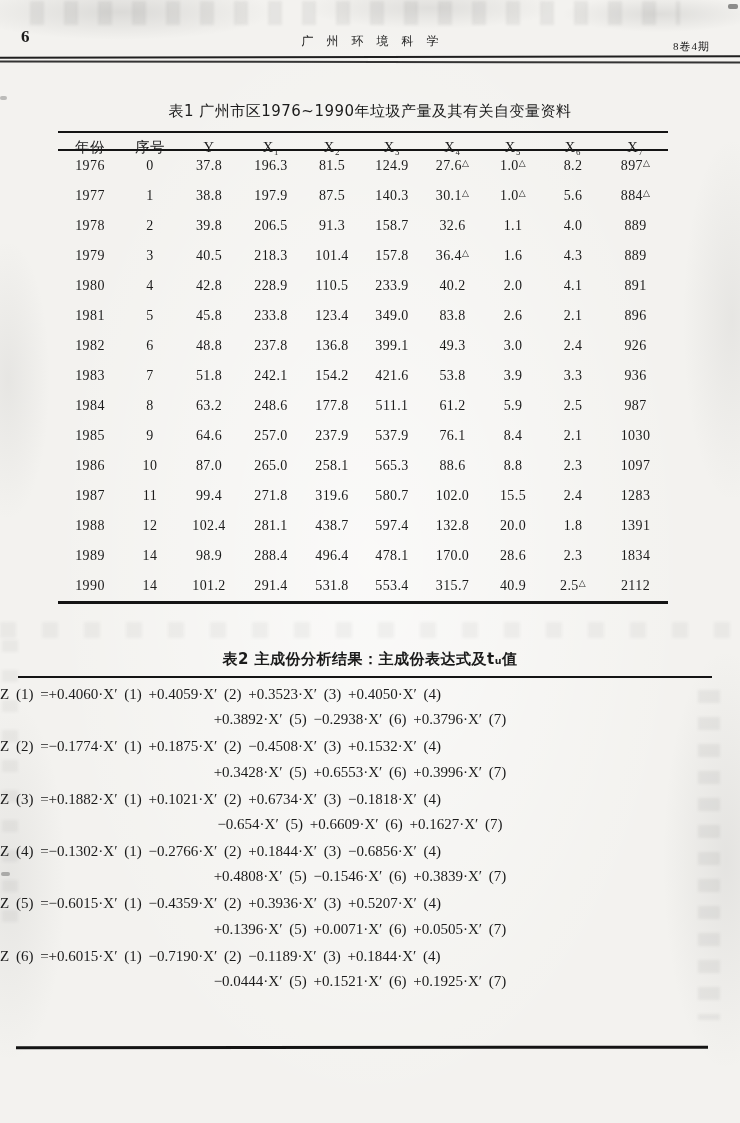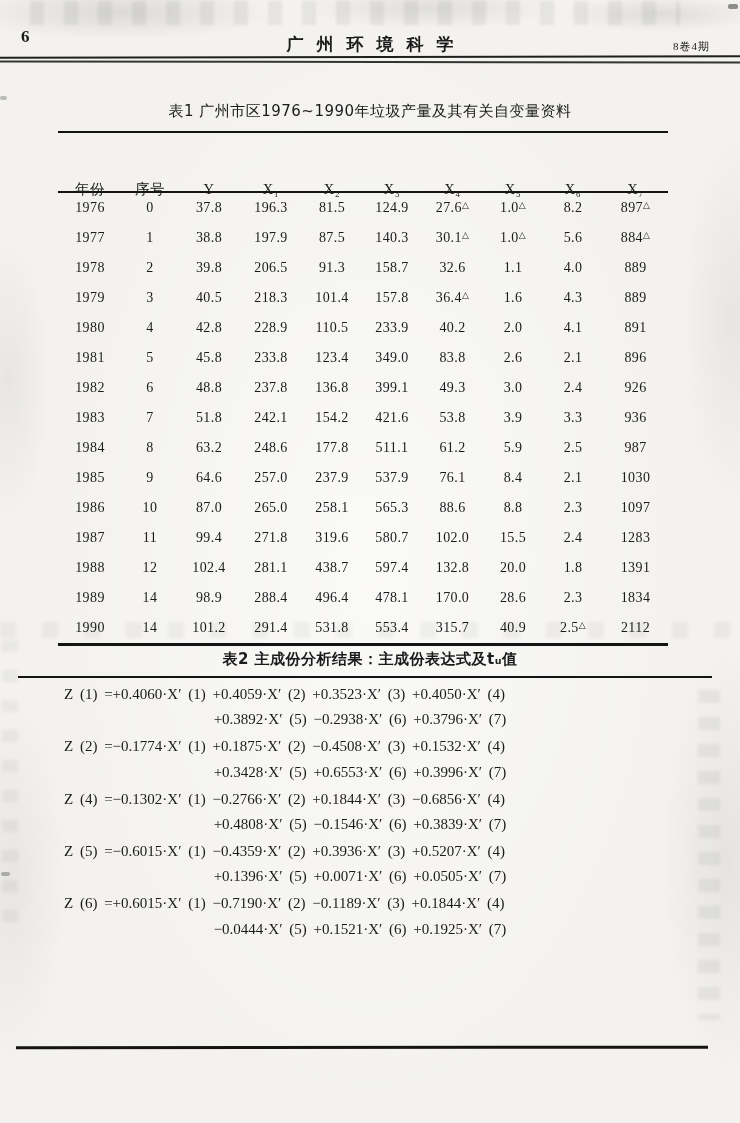--- a/index.html
+++ b/index.html
@@ -25,44 +25,44 @@
     background:repeating-linear-gradient(to right, rgba(60,60,60,.14) 0 14px, transparent 14px 34px);}
   .ghost-right-col{top:690px;right:20px;width:22px;height:330px;
     background:repeating-linear-gradient(to bottom, rgba(60,60,60,.12) 0 13px, transparent 13px 27px);}
   .ghost-left-col{top:640px;left:2px;width:16px;height:300px;
     background:repeating-linear-gradient(to bottom, rgba(60,60,60,.10) 0 12px, transparent 12px 30px);}
   .ghost-mid{top:622px;left:0;width:740px;height:16px;
     background:repeating-linear-gradient(to right, rgba(70,70,70,.10) 0 16px, transparent 16px 42px);}
   .speck{position:absolute;background:#3a3a3a;border-radius:2px;opacity:.55;}
   
   .page-num{top:27px;left:21px;font-size:17px;font-weight:bold;}
-  .journal-title{top:33px;left:0;width:100%;text-align:center;font-size:17px;
-    font-weight:bold;letter-spacing:13px;text-indent:13px;}
+  .journal-title{top:33px;left:0;width:100%;text-align:center;font-size:12px;
+    font-weight:normal;letter-spacing:13px;text-indent:13px;}
   .issue{top:39px;right:30px;font-size:11px;letter-spacing:1px;}
   .hrule{left:0;width:740px;height:2px;background:#1f1f1f;}
   .hrule-1{top:56px;transform:rotate(-.12deg);}
   .hrule-2{top:61px;height:2px;opacity:.9;transform:rotate(.08deg);}
   
   .t1-title{top:102px;left:0;width:100%;text-align:center;font-size:15px;font-weight:normal;
     font-family:"DejaVu Sans","Liberation Sans",sans-serif;letter-spacing:.5px;}
   .table1{top:131px;left:58px;width:610px;border-top:2px solid #141414;border-bottom:3px solid #141414;}
   .tgrid{display:grid;grid-template-columns:64px 56px 62px 62px 60px 60px 61px 60px 60px 65px;}
   .table1 .thead{border-bottom:2px solid #141414;}
-  .table1 .thead .cell{height:16px;line-height:28px;font-size:14.5px;margin-top:42px;}
+  .table1 .thead .cell{height:16px;line-height:28px;font-size:14.5px;}
   .table1 .cell{text-align:center;font-size:14px;letter-spacing:.4px;white-space:nowrap;}
   .table1 .trow .cell{height:30px;line-height:30px;}
   sup{font-size:9px;line-height:0;vertical-align:4px;}
   
   .t2-title{top:650px;left:0;width:100%;text-align:center;font-size:15px;font-weight:bold;
     font-family:"DejaVu Sans","Liberation Sans",sans-serif;letter-spacing:.5px;}
   .t2-rule-top{top:676px;left:18px;width:694px;height:2px;background:#141414;}
   .t2-rule-bottom{top:1046px;left:16px;width:692px;height:3px;background:#141414;transform:rotate(-.06deg);}
   .formulas{top:682px;left:0;width:740px;font-size:15px;}
   .formula{margin:0 0 1.5px 0;}
-  .f-line1{padding-left:64px;line-height:25.4px;word-spacing:3px;white-space:nowrap;}
+  .f-line1{line-height:25.4px;word-spacing:3px;white-space:nowrap;}
   .f-line2{width:720px;text-align:center;line-height:25.4px;word-spacing:3px;white-space:nowrap;}
 </style>
 </head>
 <body>
 
 <div class="ghost ghost-top"></div>
 <div class="ghost ghost-right-col"></div>
 <div class="ghost ghost-left-col"></div>
 <div class="ghost ghost-mid"></div>
 <div class="speck" style="top:4px;right:2px;width:10px;height:5px;"></div>
@@ -278,20 +278,24 @@
 <div class="abs formulas">
   <div class="formula">
     <div class="f-line1">Z (1) =+0.4060·X′ (1) +0.4059·X′ (2) +0.3523·X′ (3) +0.4050·X′ (4)</div>
     <div class="f-line2">+0.3892·X′ (5) −0.2938·X′ (6) +0.3796·X′ (7)</div>
   </div>
   <div class="formula">
     <div class="f-line1">Z (2) =−0.1774·X′ (1) +0.1875·X′ (2) −0.4508·X′ (3) +0.1532·X′ (4)</div>
     <div class="f-line2">+0.3428·X′ (5) +0.6553·X′ (6) +0.3996·X′ (7)</div>
   </div>
   <div class="formula">
+    <div class="f-line1">Z (3) =+0.1882·X′ (1) +0.1021·X′ (2) +0.6734·X′ (3) −0.1818·X′ (4)</div>
+    <div class="f-line2">−0.654·X′ (5) +0.6609·X′ (6) +0.1627·X′ (7)</div>
+  </div>
+  <div class="formula">
     <div class="f-line1">Z (4) =−0.1302·X′ (1) −0.2766·X′ (2) +0.1844·X′ (3) −0.6856·X′ (4)</div>
     <div class="f-line2">+0.4808·X′ (5) −0.1546·X′ (6) +0.3839·X′ (7)</div>
   </div>
   <div class="formula">
     <div class="f-line1">Z (5) =−0.6015·X′ (1) −0.4359·X′ (2) +0.3936·X′ (3) +0.5207·X′ (4)</div>
     <div class="f-line2">+0.1396·X′ (5) +0.0071·X′ (6) +0.0505·X′ (7)</div>
   </div>
   <div class="formula">
     <div class="f-line1">Z (6) =+0.6015·X′ (1) −0.7190·X′ (2) −0.1189·X′ (3) +0.1844·X′ (4)</div>
     <div class="f-line2">−0.0444·X′ (5) +0.1521·X′ (6) +0.1925·X′ (7)</div>

